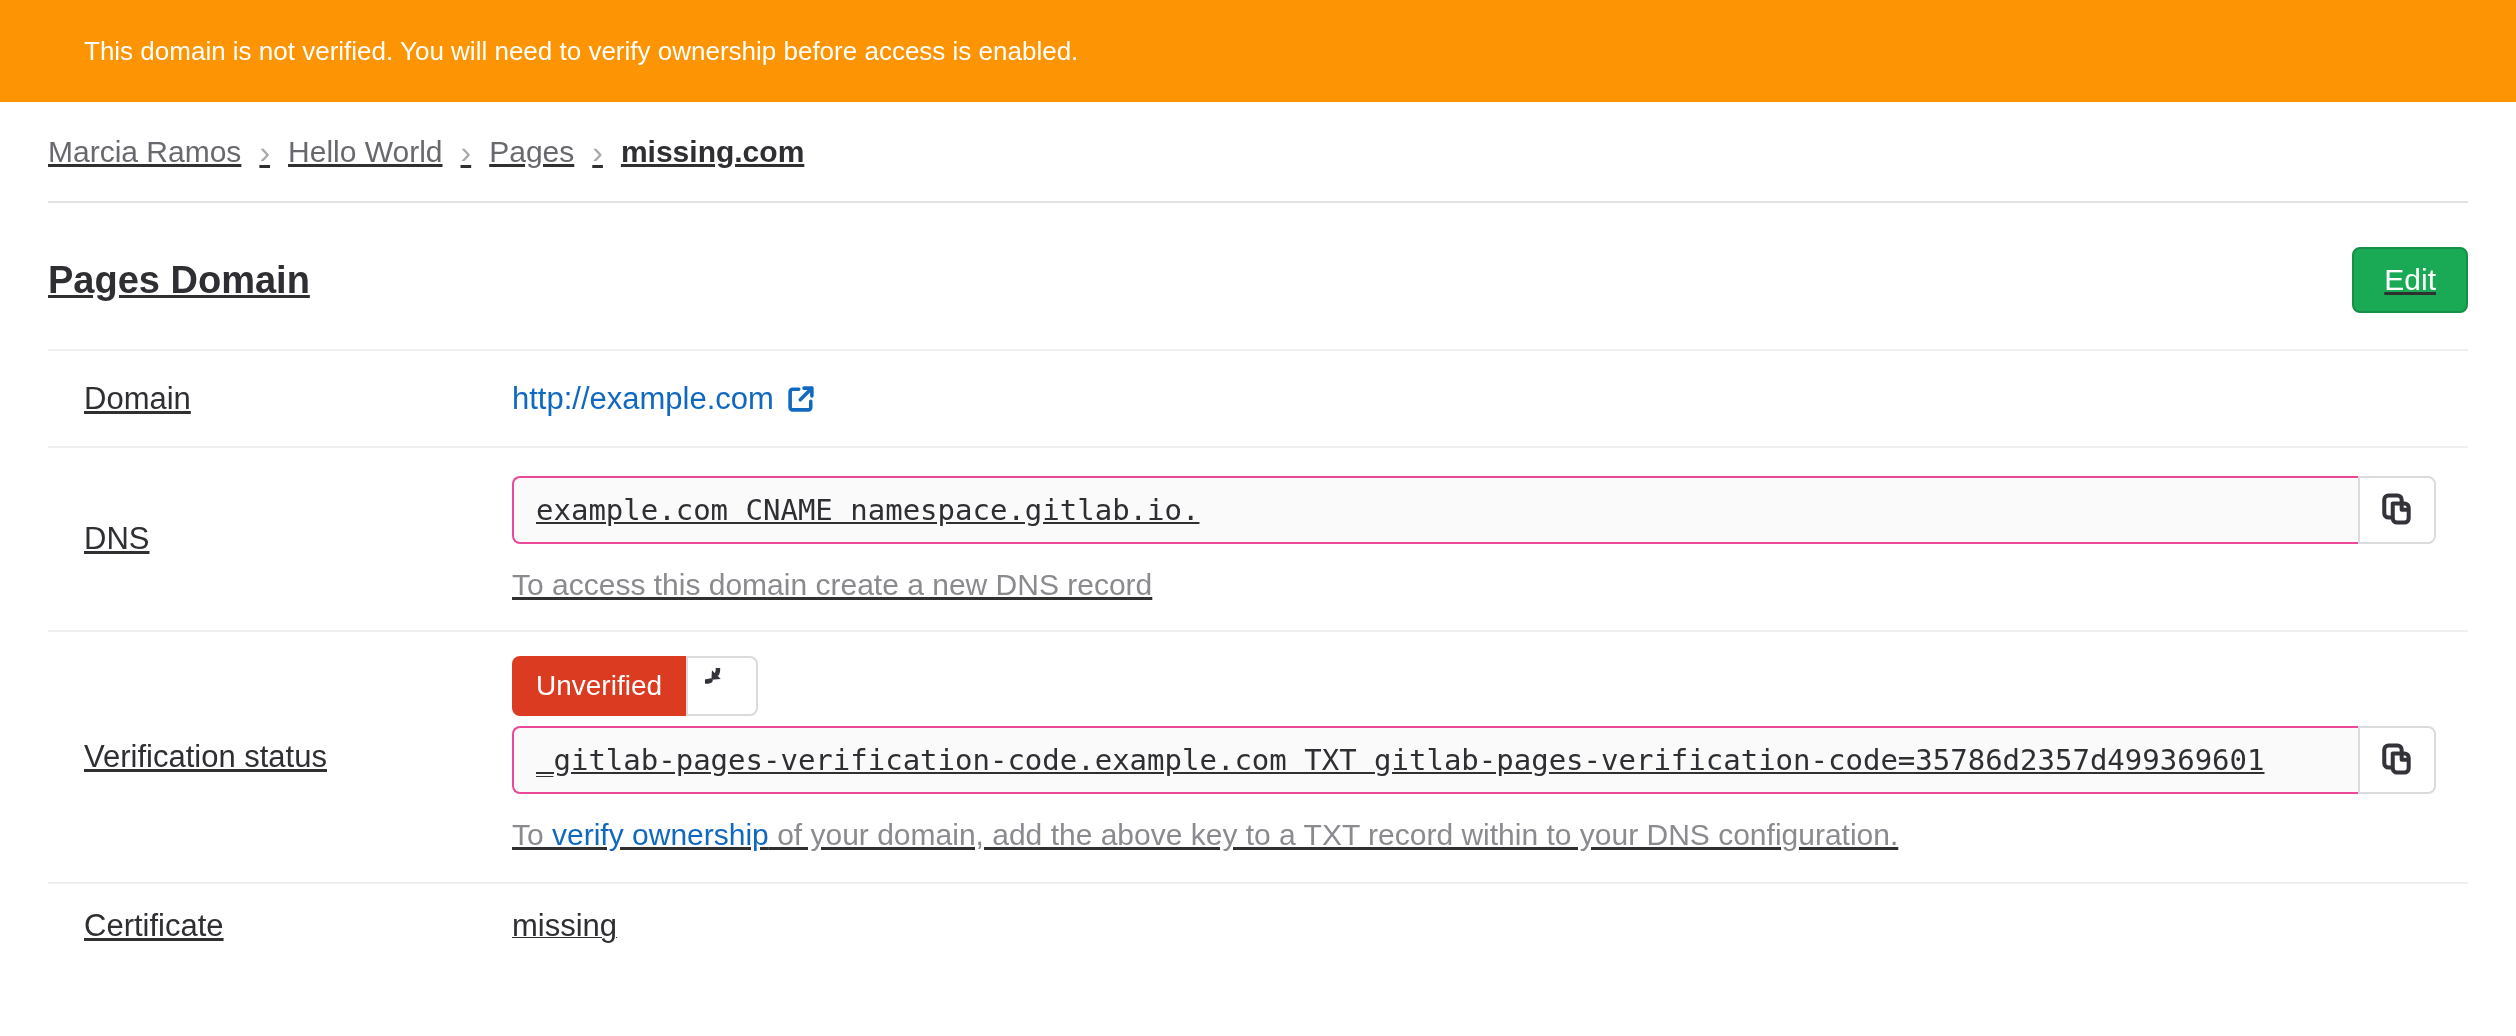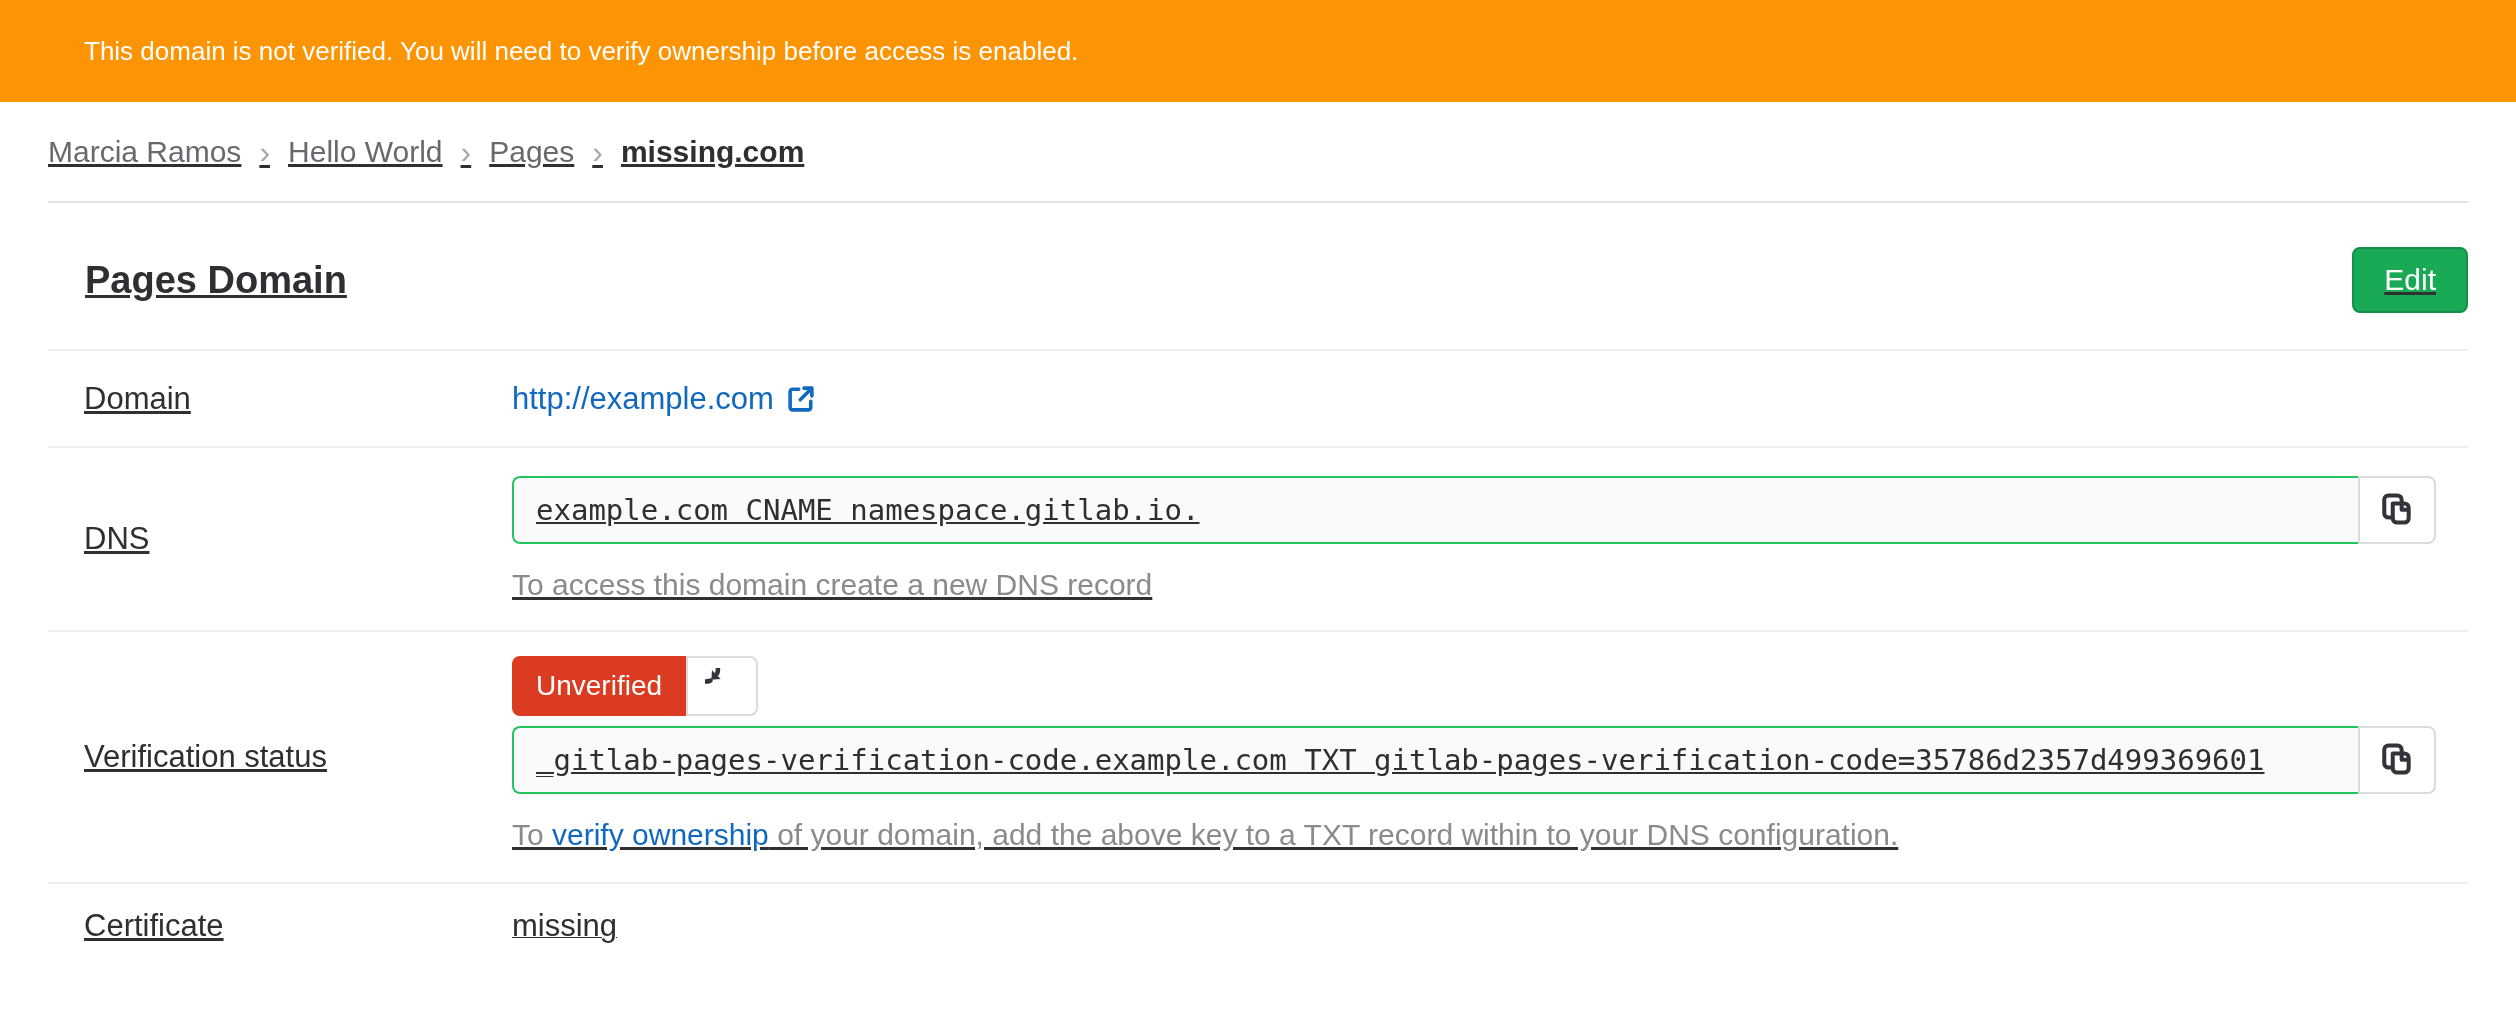--- a/index.html
+++ b/index.html
@@ -23,21 +23,20 @@
     border-bottom: 2px solid #e3e3e3;
   }
   .breadcrumb a { color: #68686e; text-decoration: none; cursor: pointer; }
   .crumb-sep { color: #a8a8ad; margin: 0 18px; font-size: 32px; line-height: 1; }
   .crumb-current { color: #2e2e33; font-weight: 700; }
 
   
   .section-header {
     display: flex; align-items: center; justify-content: space-between;
     padding: 44px 0 36px 0;
-    margin-left: 37px;
   }
   .page-title { font-size: 38px; font-weight: 700; color: #2e2e33; }
   .btn-edit {
     background: #1aaa55; color: #ffffff; border: 2px solid #168f48;
     font-size: 30px; height: 66px; padding: 0 30px; border-radius: 8px;
     font-family: "Liberation Sans", sans-serif; cursor: pointer;
   }
 
   
   .info-row {
@@ -60,21 +59,21 @@
   .domain-link {
     font-size: 31px; color: #1068bf; text-decoration: none; cursor: pointer;
     display: inline-flex; align-items: center; gap: 12px;
   }
   .ext-icon { width: 30px; height: 30px; display: inline-block; }
 
   
   .input-group { display: flex; width: 100%; }
   .code-input {
     flex: 1 1 auto; min-width: 0; height: 68px;
-    background: #fafafa; border: 2px solid #22c55e; border-right: 2px solid #dbdbdb;
+    background: #fafafa; border: 2px solid #ec4899; border-right: 2px solid #dbdbdb;
     border-radius: 8px 0 0 8px;
     font-family: "DejaVu Sans Mono", "Liberation Mono", monospace;
     font-size: 29px; color: #2e2e33; padding: 0 22px;
     white-space: nowrap; overflow: hidden;
   }
   .btn-copy {
     width: 78px; height: 68px; margin-left: -2px;
     background: #ffffff; border: 2px solid #dbdbdb; border-radius: 0 8px 8px 0;
     display: flex; align-items: center; justify-content: center; cursor: pointer;
   }

